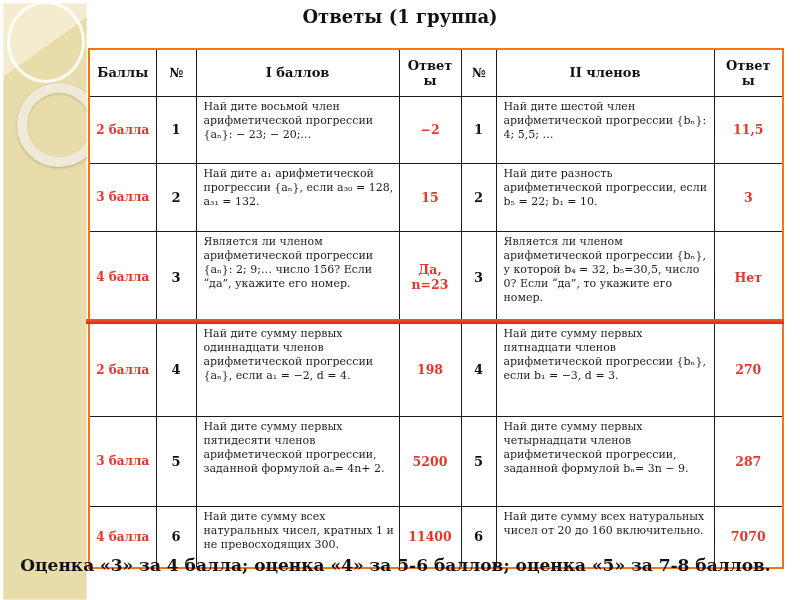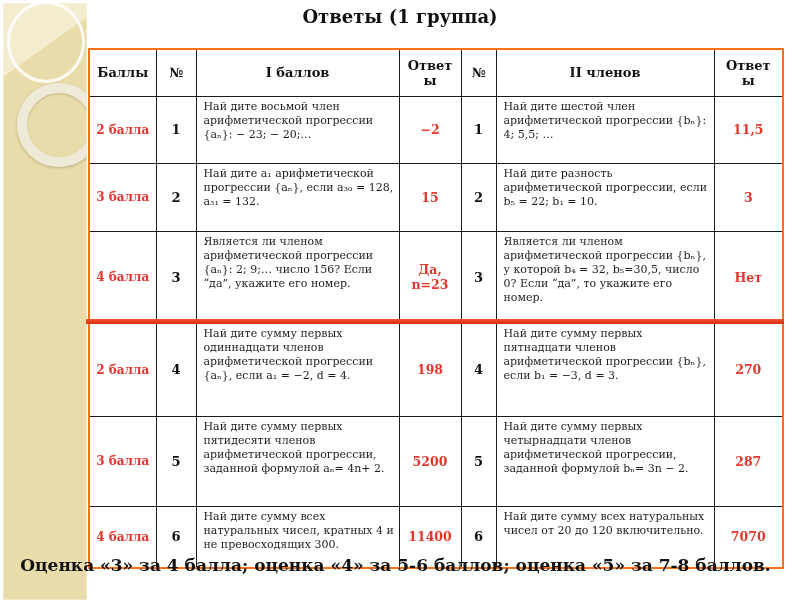--- a/index.html
+++ b/index.html
@@ -156,31 +156,31 @@
       <td class="task">Най дите сумму первых пятнадцати членов арифметической  прогрессии {bₙ}, если   b₁ = −3, d = 3.</td>
       <td class="answer">270</td>
     </tr>
 
     <tr class="r5">
       <td class="points">3 балла</td>
       <td class="num">5</td>
       <td class="task">Най дите сумму первых пятидесяти членов арифметической прогрессии, заданной формулой   aₙ= 4n+ 2.</td>
       <td class="answer">5200</td>
       <td class="num">5</td>
-      <td class="task">Най дите сумму первых четырнадцати членов арифметической  прогрессии, заданной  формулой  bₙ= 3n − 2.</td>
+      <td class="task">Най дите сумму первых четырнадцати членов арифметической  прогрессии, заданной  формулой  bₙ= 3n − 9.</td>
       <td class="answer">287</td>
     </tr>
 
     <tr class="r6">
       <td class="points">4 балла</td>
       <td class="num">6</td>
-      <td class="task">Най дите сумму всех натуральных чисел, кратных 4 и не превосходящих 300.</td>
+      <td class="task">Най дите сумму всех натуральных чисел, кратных 1 и не превосходящих 300.</td>
       <td class="answer">11400</td>
       <td class="num">6</td>
-      <td class="task">Най дите сумму всех натуральных чисел от 20 до 120 включительно.</td>
+      <td class="task">Най дите сумму всех натуральных чисел от 20 до 160 включительно.</td>
       <td class="answer">7070</td>
     </tr>
   </tbody>
     </table>
 
   <div class="red-divider"></div>
 
   <div class="footer">Оценка «3» за 4 балла; оценка «4» за 5-6 баллов; оценка «5» за 7-8 баллов.</div>
 
 </div>

